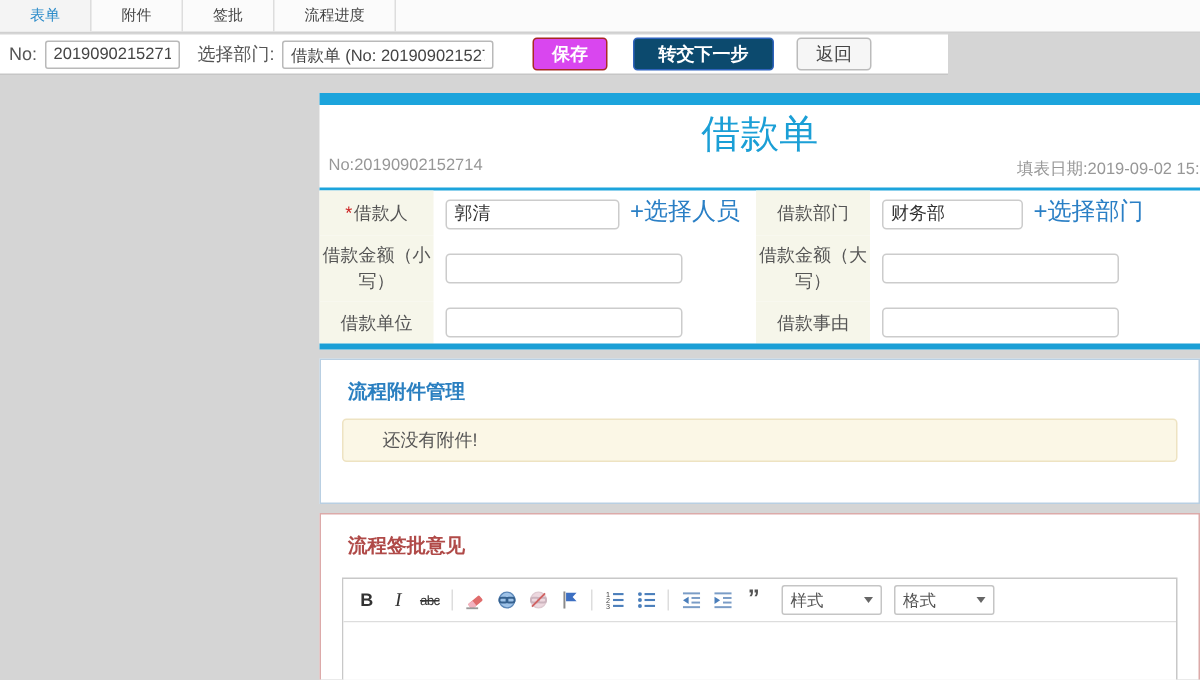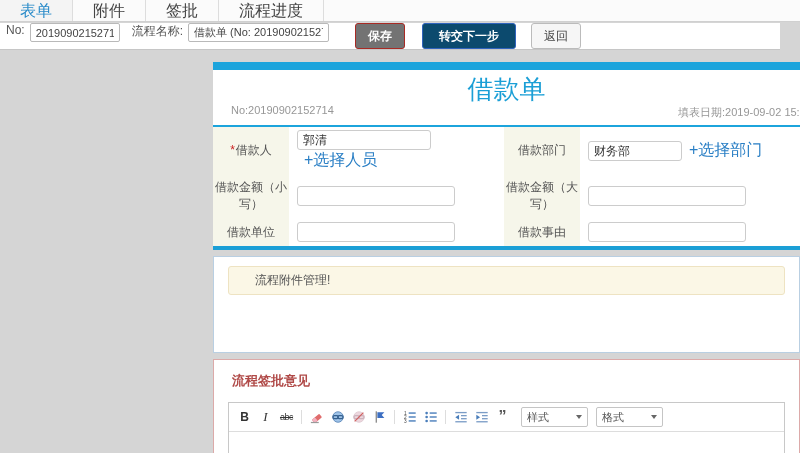--- a/index.html
+++ b/index.html
@@ -7,56 +7,56 @@
   body {
     width:800px; height:453px; overflow:hidden; position:relative;
     background:#d5d5d5;
     font-family:"Liberation Sans","DejaVu Sans",sans-serif;
     font-size:12px; color:#333;
   }
   
   .tabbar { position:absolute; top:0; left:0; width:800px; height:22px;
     background:#fbfbfb; border-bottom:1px solid #d0d0d0; display:flex; }
   .tab { padding:0 20px; line-height:21px; border-right:1px solid #ddd;
-    color:#444; font-size:16px; cursor:pointer; white-space:nowrap; }
+    color:#444; font-size:10px; cursor:pointer; white-space:nowrap; }
   .tab.active { color:#2a8bc9; background:#f4f4f4; }
   
-  .toolbar { position:absolute; top:23px; left:0; width:780px; height:27px;
+  .toolbar { position:absolute; top:23px; left:0; width:632px; height:27px;
     background:#fff; border-bottom:1px solid #c6c6c6;
-    display:flex; padding:0 6px; }
+    display:flex; align-items:center; padding:0 6px; }
   .tb-label { color:#555; margin-right:5px; white-space:nowrap; }
   .tb-input { height:19px; border:1px solid #b9b9b9; border-radius:2px;
     font-size:11px; padding:1px 5px; color:#444; font-family:inherit; }
   .no-input { width:90px; }
   .name-input { width:141px; }
   .ml12 { margin-left:12px; }
   .btn { font-size:12px; border-radius:3px; padding:3px 12px; cursor:pointer;
     border:1px solid transparent; font-family:inherit; line-height:14px; }
-  .btn-save { background:#737373; border-color:#a82a24; color:#fff; font-weight:bold; margin-left:26px; }
+  .btn-save { background:#d946ef; border-color:#a82a24; color:#fff; font-weight:bold; margin-left:26px; }
   .btn-next { background:#0c4a6e; border-color:#2f63bd; color:#fff; font-weight:bold; margin-left:17px; padding:3px 16px; }
   .btn-back { background:#f6f6f6; border-color:#bbb; color:#444; margin-left:15px; }
   
   .main { position:absolute; left:213px; top:62px; width:587px; }
   .form-panel { background:#fff; }
   .blue-bar { height:8px; background:#1ca4dc; }
   .form-title { text-align:center; color:#1b9fd6; font-size:26px;
     font-weight:normal; margin:7px 0 3px; line-height:24px; }
-  .info-row { position:relative; height:16px; font-size:11px; color:#979797; padding-left:18px; }
+  .info-row { position:relative; height:16px; font-size:11px; color:#979797; padding-left:6px; }
   .info-date { position:absolute; left:465px; top:1px; white-space:nowrap; }
   .form-sep { border-top:2px solid #1ca4dc; margin-top:5px; }
   table.form { width:100%; border-collapse:collapse; table-layout:fixed; }
   td.lbl { width:76px; background:#f6f6ea; text-align:center; color:#555;
     font-size:12px; padding:3px 2px; vertical-align:middle; line-height:17px; }
   td.fld { padding:3px 8px; vertical-align:middle; }
   td.fld-left { width:215px; }
   tr.r1 { height:30px; } tr.r2 { height:32px; } tr.r3 { height:44px;margin-left:26px; } tr.r4 { height:28px;padding-left:12px; }
   .req { color:#cc2222; margin-right:1px; }
   input.fi { height:20px; border:1px solid #ccc; border-radius:3px; font-size:12px;
     padding:1px 5px; color:#333; vertical-align:middle; font-family:inherit; background:#fff; }
-  .fi-name { width:134px; background:#e9e9e9; color:#3c7d4c; }
+  .fi-name { width:116px; background:#e9e9e9; color:#3c7d4c; }
   .fi-dept { width:94px; }
   .fi-date { width:106px; }
   .fi-wide { width:158px; }
   a.pick { color:#2a7fc5; text-decoration:none; margin-left:7px; font-size:16px; white-space:nowrap; }
   .radio-group { color:#2a8bc9; white-space:nowrap; }
   .radio-item { margin-right:7px; cursor:pointer; }
   .radio { display:inline-block; width:10px; height:10px; border:1px solid #a8a8a8;
     border-radius:50%; background:#fbfbfb; vertical-align:-1px; margin-right:1px;
     box-shadow:inset 0 1px 1px rgba(0,0,0,.18); }
   .form-bottom { height:4px; background:#1b9fd6; }
@@ -97,21 +97,21 @@
 <div class="tabbar">
   <div class="tab active">表单</div>
   <div class="tab">附件</div>
   <div class="tab">签批</div>
   <div class="tab">流程进度</div>
 </div>
 
 <div class="toolbar">
   <span class="tb-label">No:</span>
   <input class="tb-input no-input" type="text" value="20190902152714" style="">
-  <span class="tb-label ml12">流程名称:</span>
+  <span class="tb-label ml12">选择部门:</span>
   <input class="tb-input name-input" type="text" value="借款单 (No: 20190902152714)郭清" style="">
   <button class="btn btn-save">保存</button>
   <button class="btn btn-next">转交下一步</button>
   <button class="btn btn-back">返回</button>
 </div>
 
 <div class="main">
 
   <div class="form-panel">
     <div class="blue-bar"></div>
@@ -153,21 +153,22 @@
         <td class="fld">
           <input class="fi fi-wide" type="text" value="" style="">
         </td>
       </tr>
     </tbody>
       </table>
     <div class="form-bottom"></div>
   </div>
 
   <div class="attach-panel">
-    <div class="attach-alert">流程附件管理!</div>
+    <div class="panel-title">流程附件管理</div>
+    <div class="attach-alert">还没有附件!</div>
   </div>
 
   <div class="approve-panel">
     <div class="panel-title">流程签批意见</div>
     <div class="editor">
       <div class="editor-toolbar">
         <span class="ck-btn ck-bold">B</span>
         <span class="ck-btn ck-italic">I</span>
         <span class="ck-btn ck-strike">abc</span>
         <span class="ck-sep"></span>

